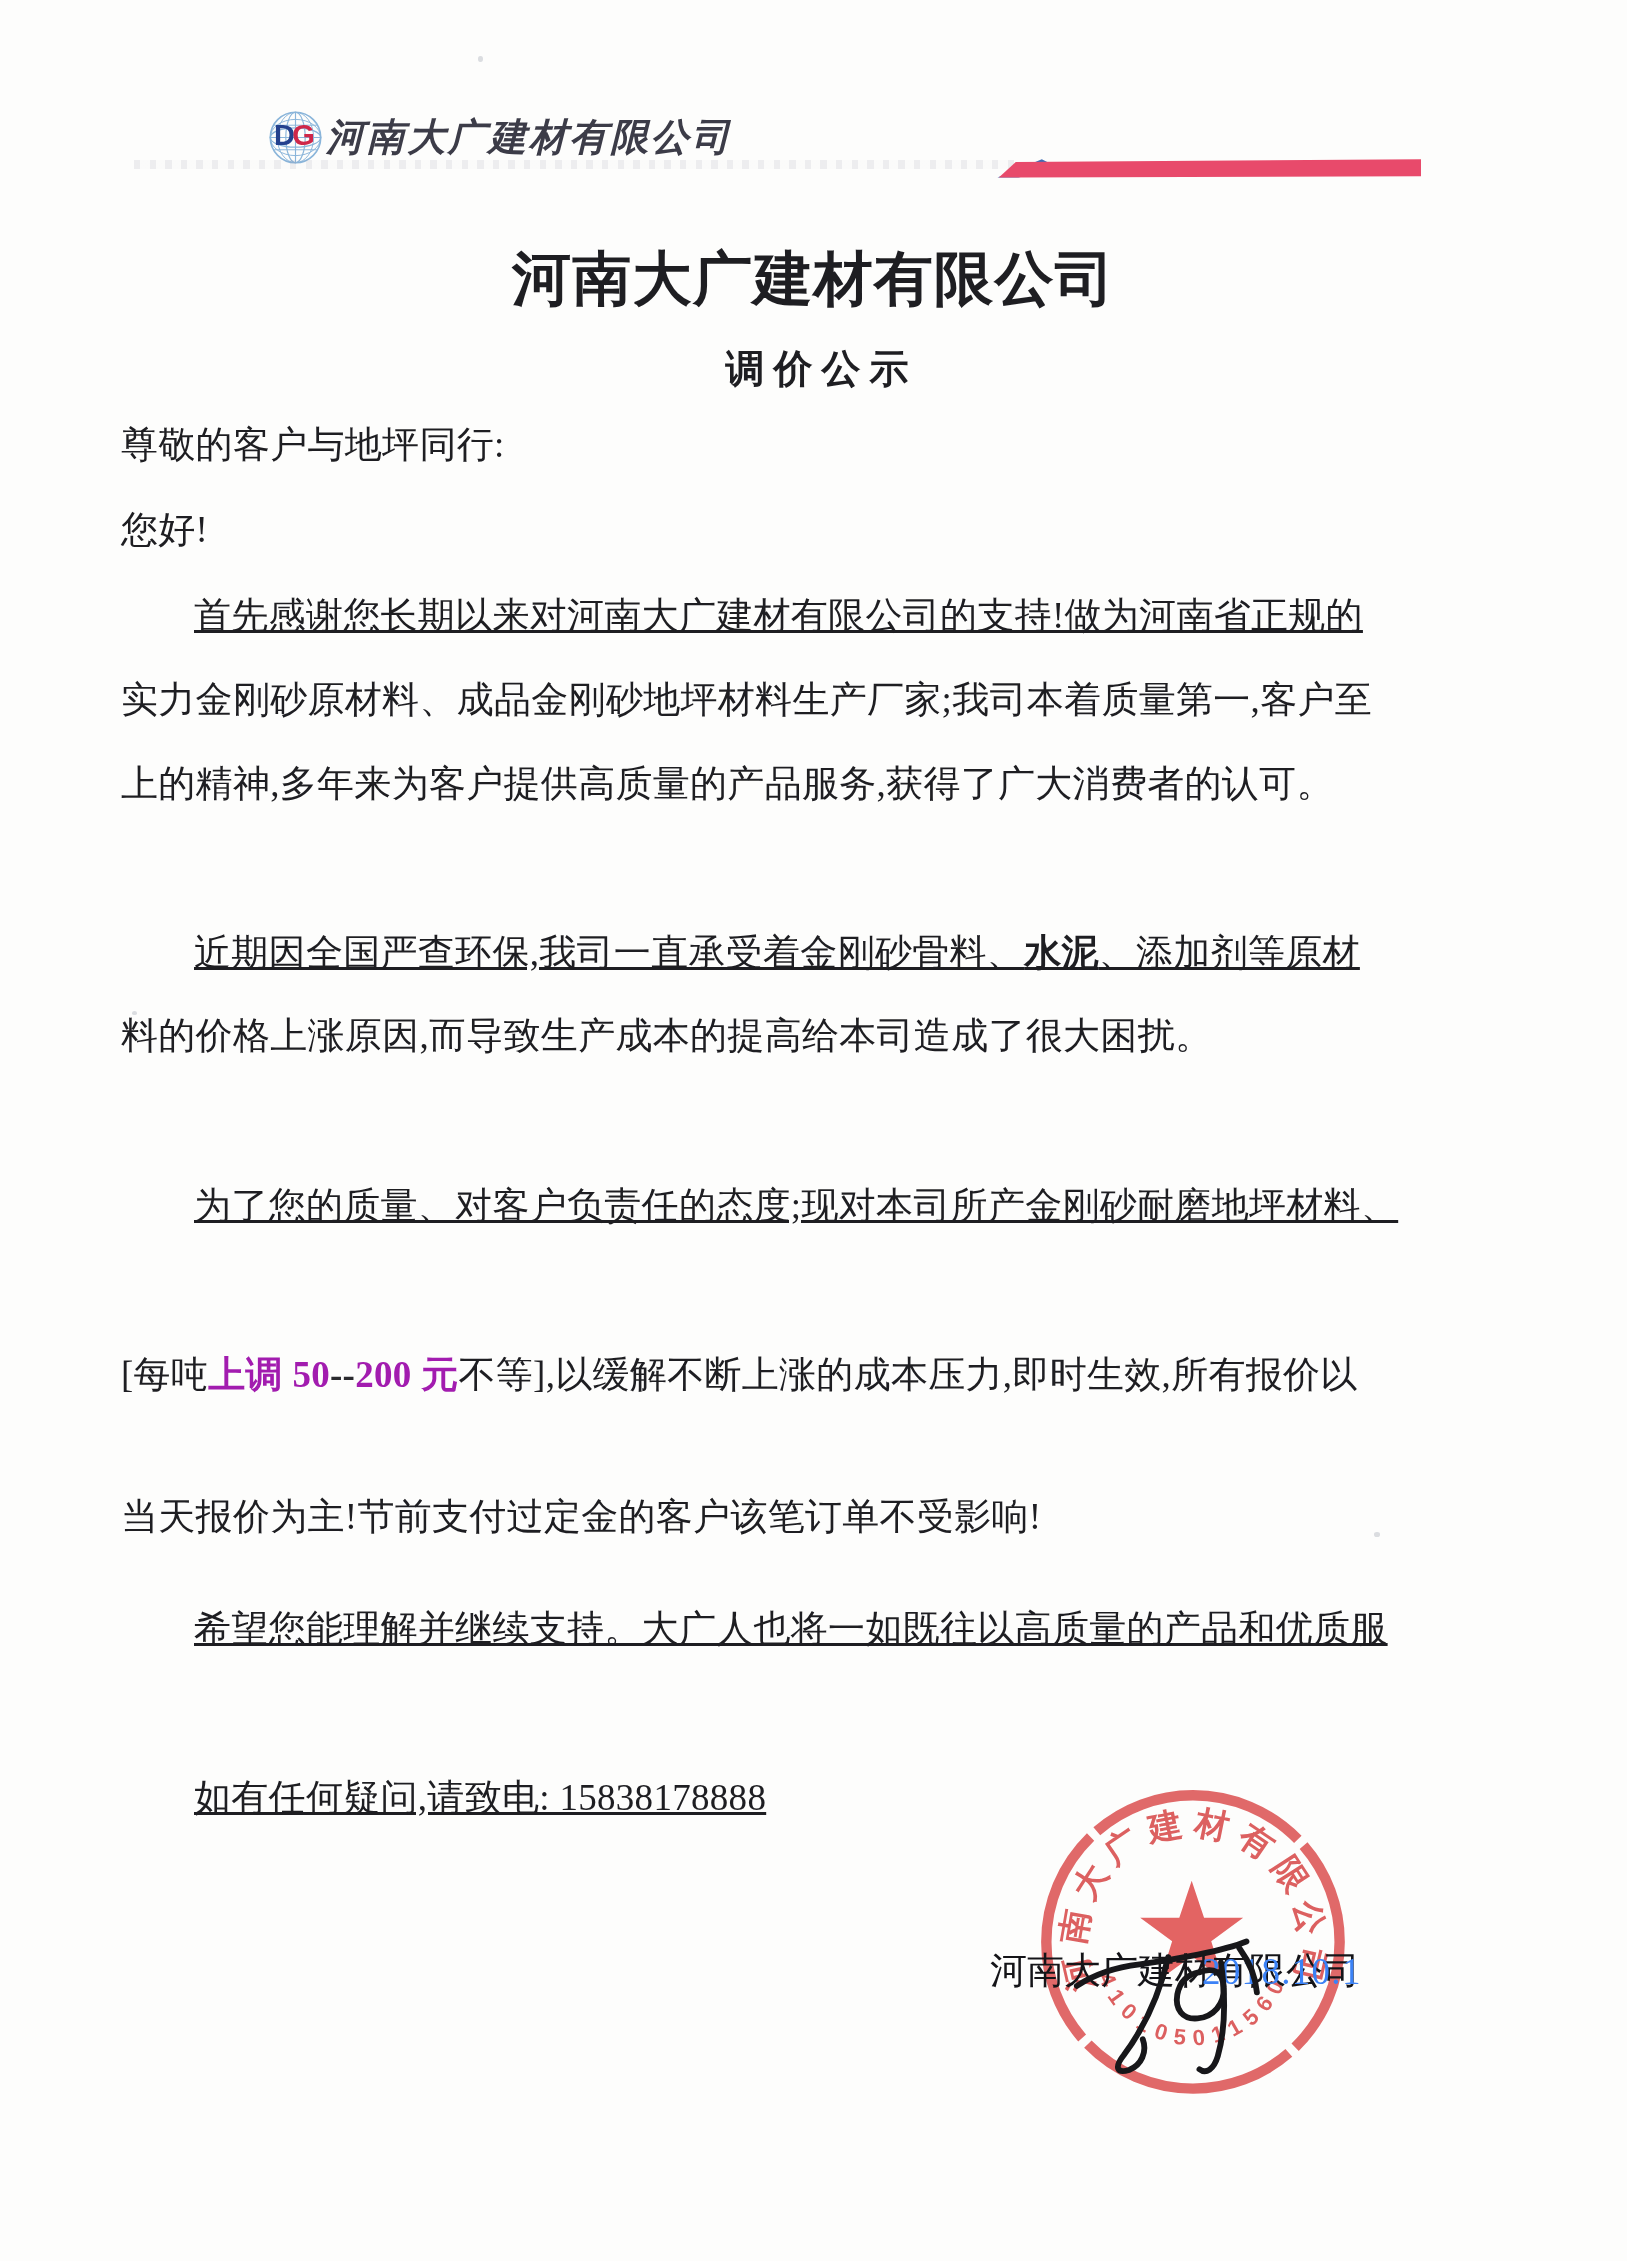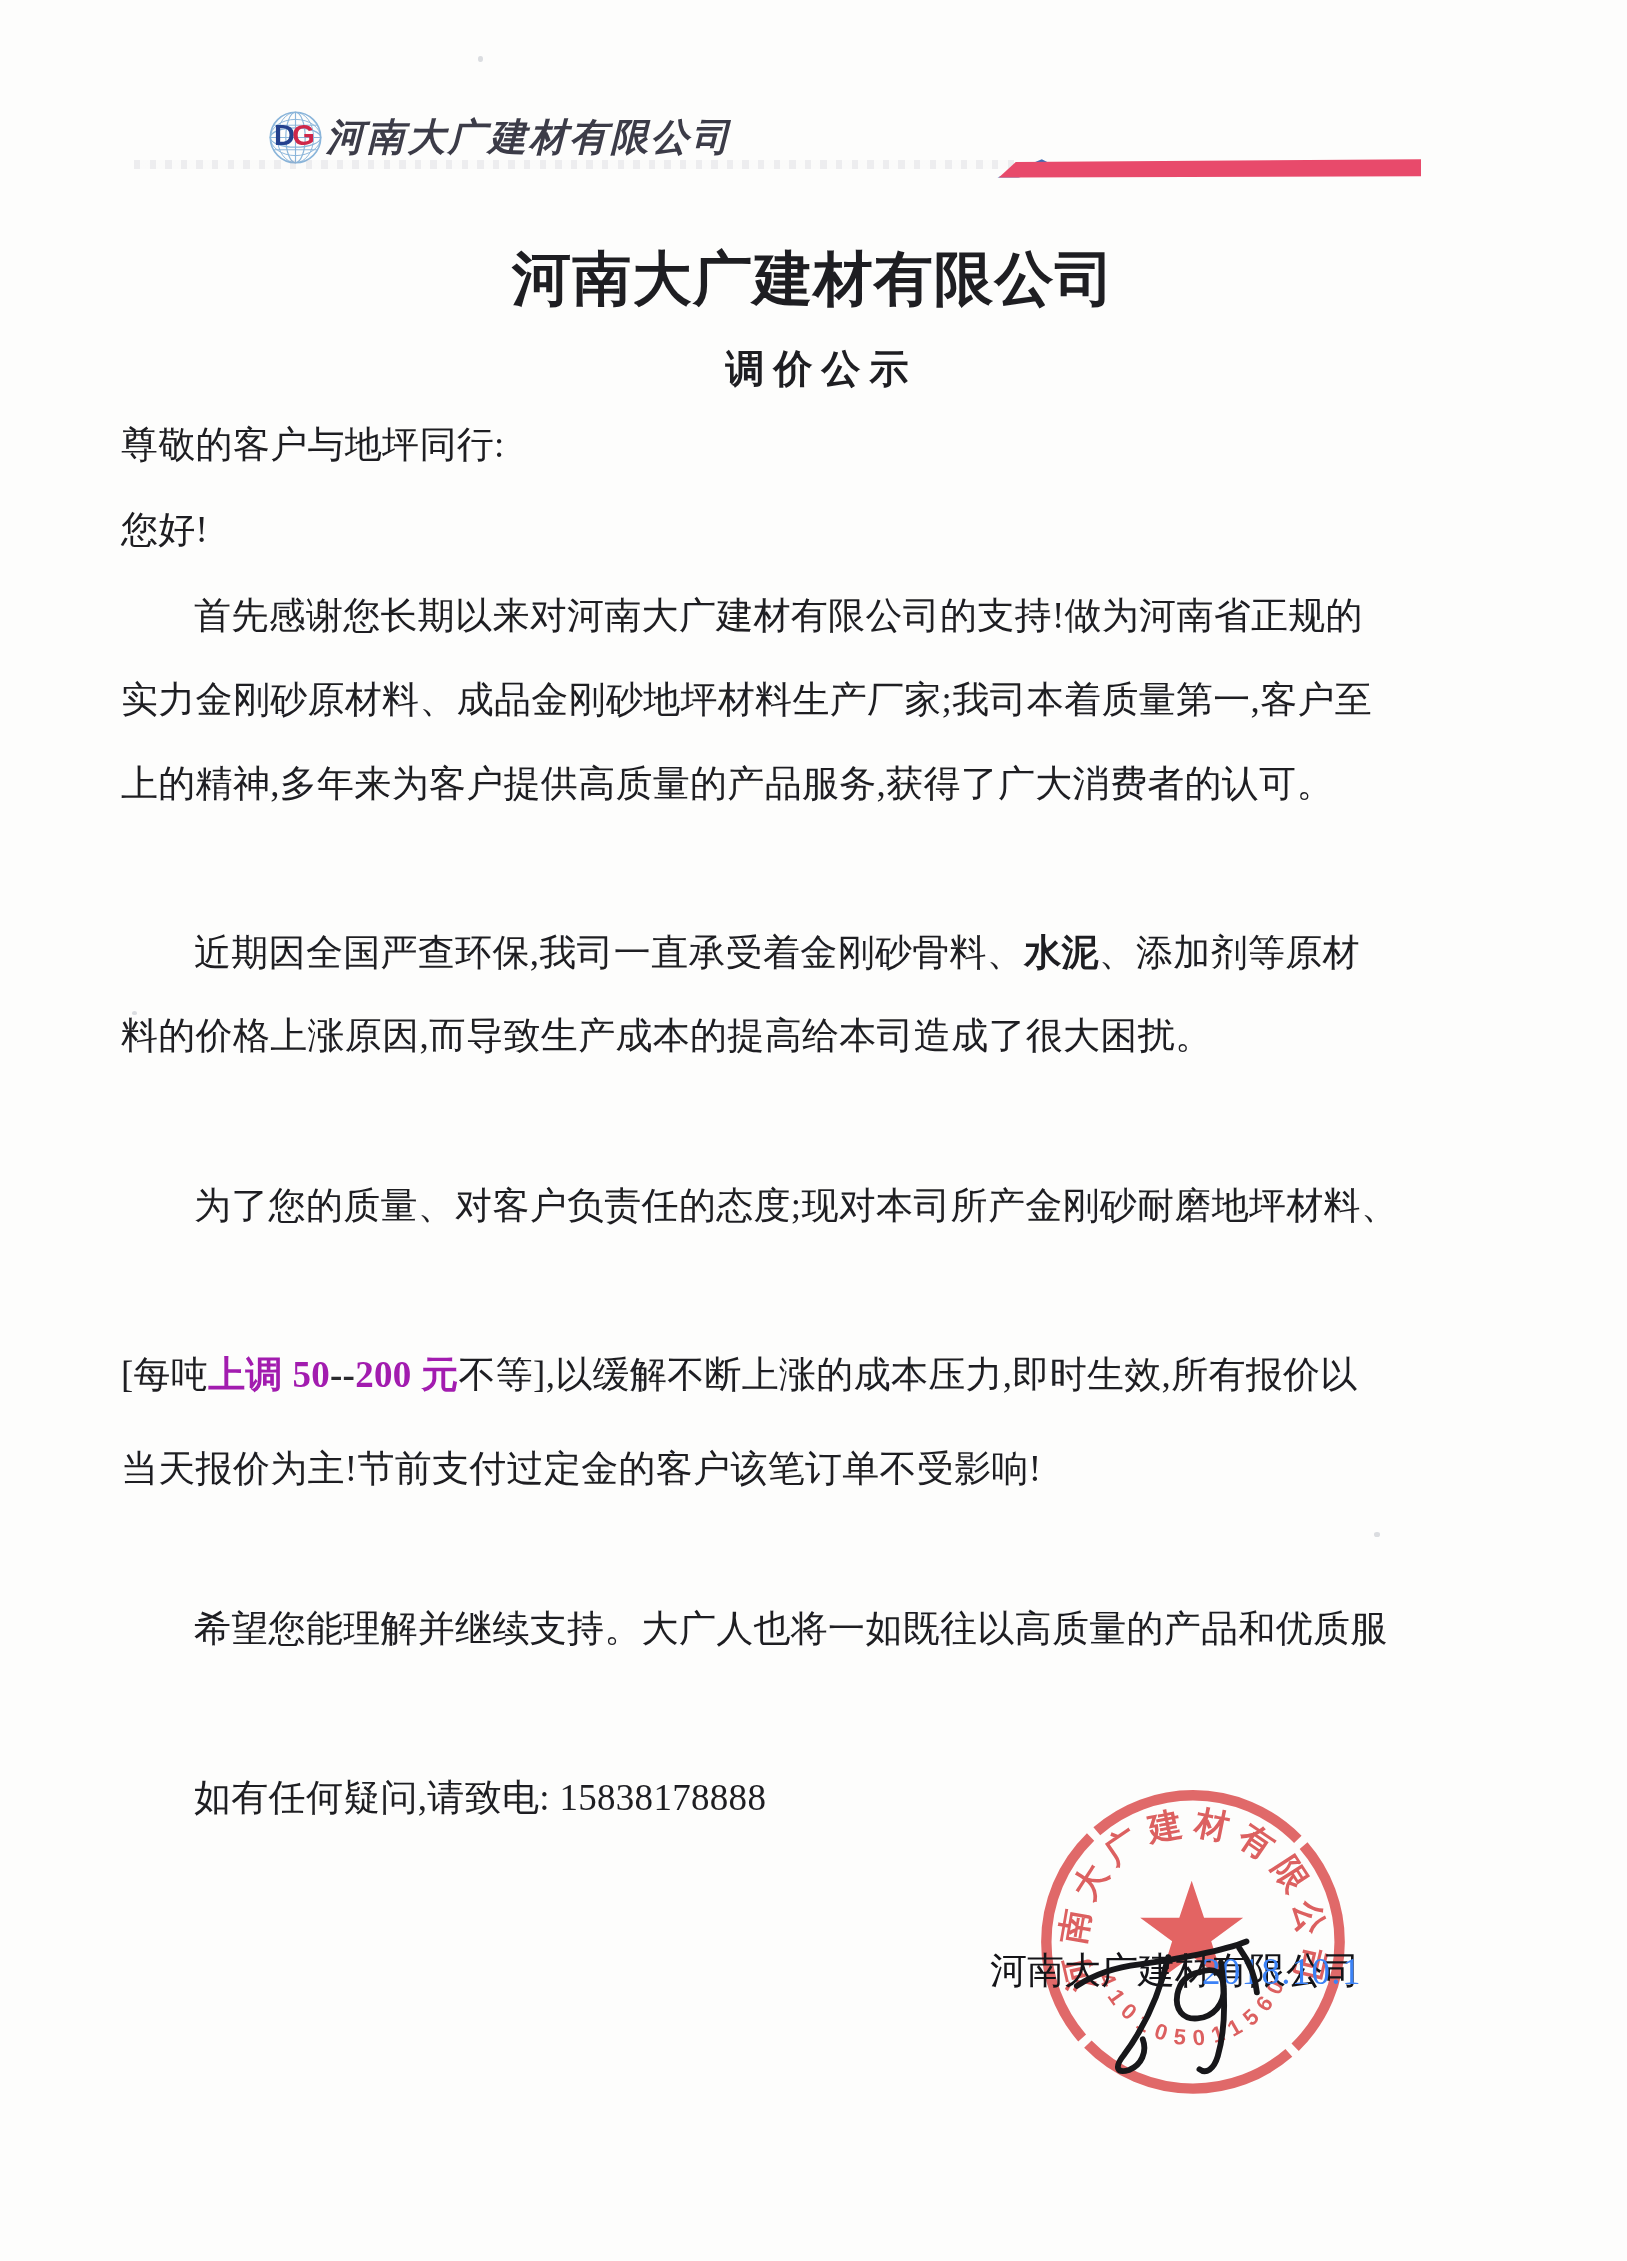--- a/index.html
+++ b/index.html
@@ -43,21 +43,21 @@
     position:absolute;left:0;top:342px;width:100%;
     text-align:center;font-size:39px;font-weight:bold;
     letter-spacing:9px;white-space:nowrap;margin-left:8px;
   }
   
   .line{
     position:absolute;left:121px;width:1288px;
     font-size:37px;line-height:1.15;letter-spacing:0.3px;
     white-space:nowrap;
   }
-  .indent{padding-left:73px;}
+  .indent{padding-left:73px;text-decoration:underline;}
   .hl{color:#a21caf;font-weight:bold;}
   .hl-dash{color:#2a2a2e;font-weight:bold;}
   .b{font-weight:bold;}
   
   .signoff-company{
     position:absolute;left:990px;top:1946px;
     font-size:37px;letter-spacing:0px;white-space:nowrap;color:#141418;
   }
   .signoff-date{
     position:absolute;left:1202px;top:1950px;
@@ -102,21 +102,21 @@
 
   <div class="line indent" style="top:595px">首先感谢您长期以来对河南大广建材有限公司的支持!做为河南省正规的</div>
   <div class="line" style="top:679px">实力金刚砂原材料、成品金刚砂地坪材料生产厂家;我司本着质量第一,客户至</div>
   <div class="line" style="top:763px">上的精神,多年来为客户提供高质量的产品服务,获得了广大消费者的认可。</div>
 
   <div class="line indent" style="top:932px"><span>近期因全国严查环保,我司一直承受着金刚砂骨料、</span><span class="b">水泥</span><span>、添加剂等原材</span></div>
   <div class="line" style="top:1015px">料的价格上涨原因,而导致生产成本的提高给本司造成了很大困扰。</div>
 
   <div class="line indent" style="top:1185px">为了您的质量、对客户负责任的态度;现对本司所产金刚砂耐磨地坪材料、</div>
   <div class="line" style="top:1354px"><span>[每吨</span><span class="hl">上调 50</span><span class="hl-dash">--</span><span class="hl">200 元</span><span>不等],以缓解不断上涨的成本压力,即时生效,所有报价以</span></div>
-  <div class="line" style="top:1448px">当天报价为主!节前支付过定金的客户该笔订单不受影响!</div>
+  <div class="line" style="top:1496px">当天报价为主!节前支付过定金的客户该笔订单不受影响!</div>
 
   <div class="line indent" style="top:1608px">希望您能理解并继续支持。大广人也将一如既往以高质量的产品和优质服</div>
 
   <div class="line indent" style="top:1777px">如有任何疑问,请致电: 15838178888</div>
 
   <svg class="stamp-svg" viewBox="1560 2705 560 560">
     <circle cx="1830" cy="2978" r="225" fill="none" stroke="#dd5555" stroke-width="16" stroke-dasharray="340 13" stroke-dashoffset="160"></circle>
     <polygon fill="#e04f4f" points="1828,2884 1847,2941 1907,2941 1858,2977 1876,3035 1828,3000 1780,3035 1798,2977 1749,2941 1809,2941"></polygon>
     <path id="seal-top-arc" d="M 1713,3095 A 165,165 0 1 1 1947,3095" fill="none"></path>
     <text font-size="52" font-weight="bold" fill="#d84b4b" letter-spacing="14" font-family="Liberation Serif, DejaVu Serif, serif">

